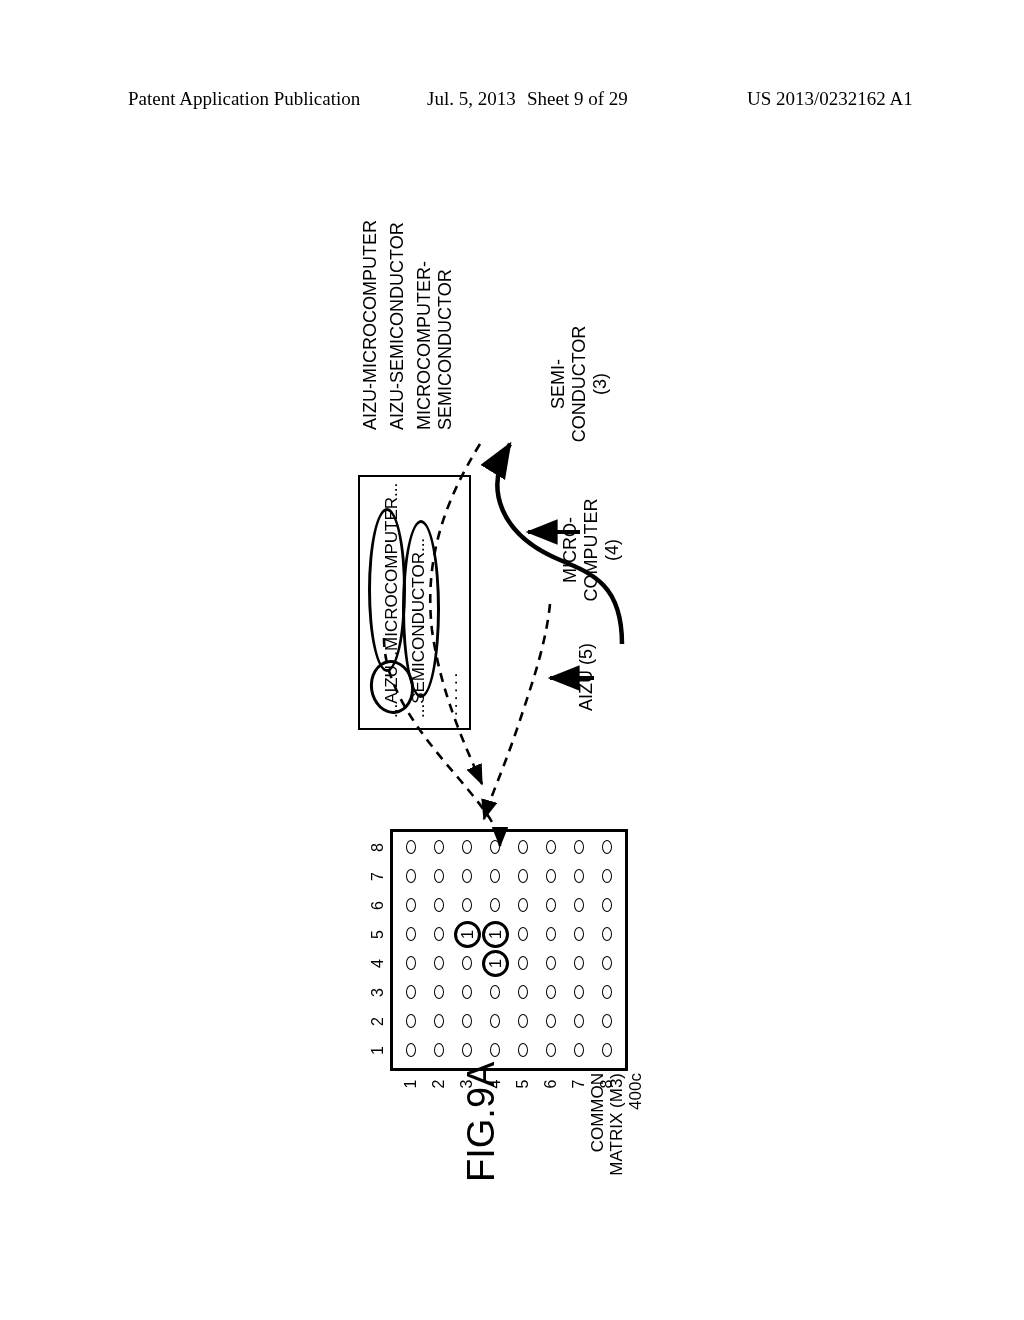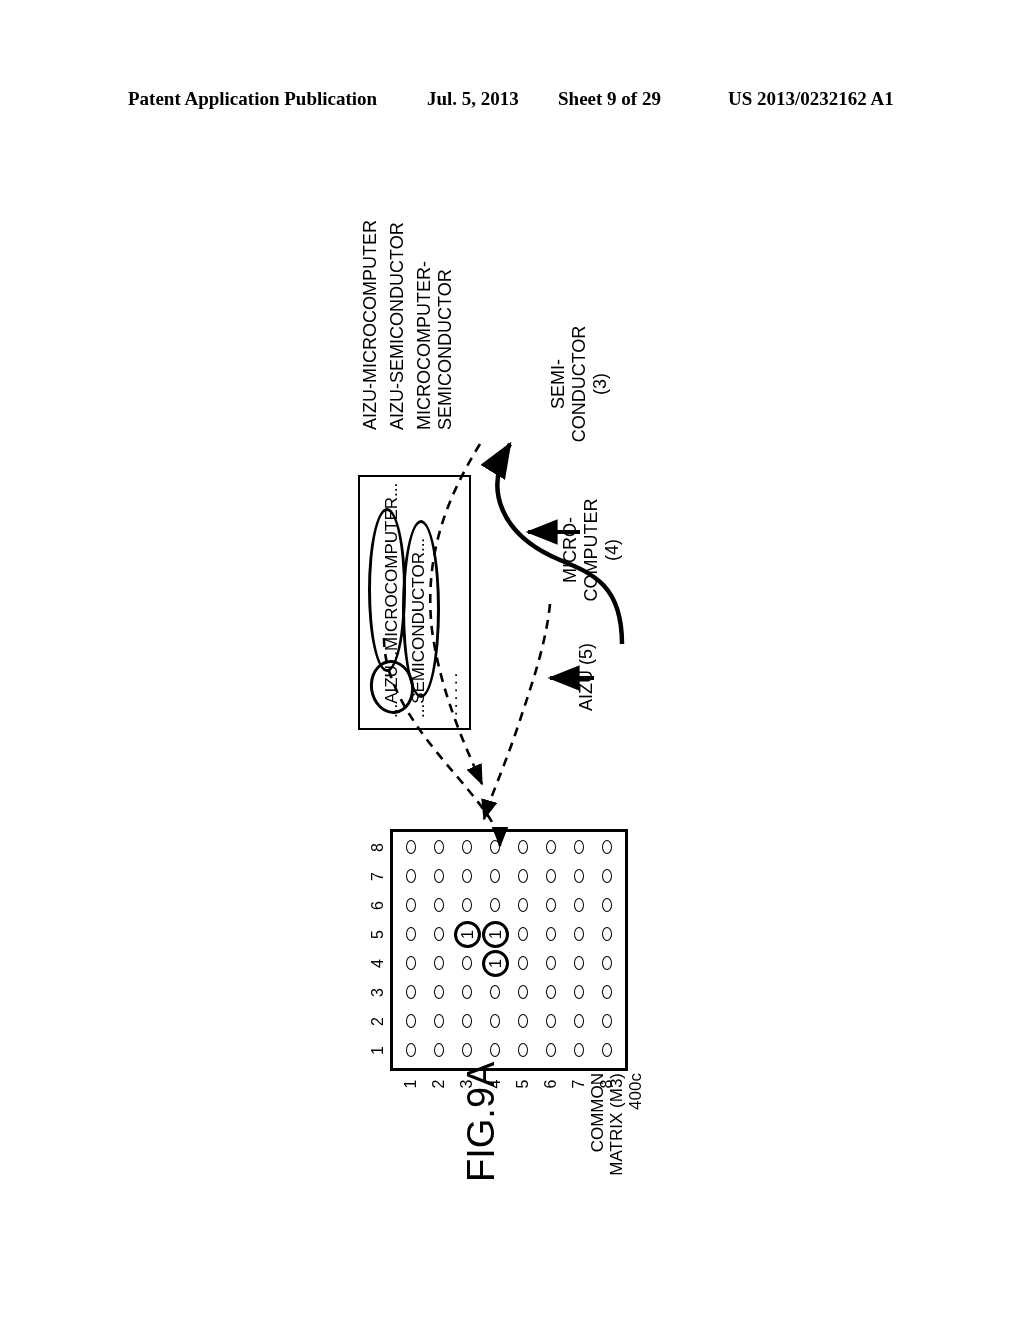--- a/index.html
+++ b/index.html
@@ -21,30 +21,30 @@
   }
 
   
   .page-header {
     position: absolute;
     top: 88px;
     left: 0;
     width: 1024px;
     height: 26px;
     font-family: "Liberation Serif", serif;
-    font-weight: bold;
+    font-weight: normal;
     font-size: 19px;
     color: #000;
     white-space: nowrap;
   }
   .hdr-item { position: absolute; top: 0; }
   #hdr-pub   { left: 128px; }
   #hdr-date  { left: 427px; }
-  #hdr-sheet { left: 558px; }
-  #hdr-num   { left: 728px; }
+  #hdr-sheet { left: 527px; }
+  #hdr-num   { left: 747px; }
 
   
   
   #fig-rot {
     position: absolute;
     left: 512px;
     top: 700px;
     width: 1100px;
     height: 360px;
     margin-left: -550px;

